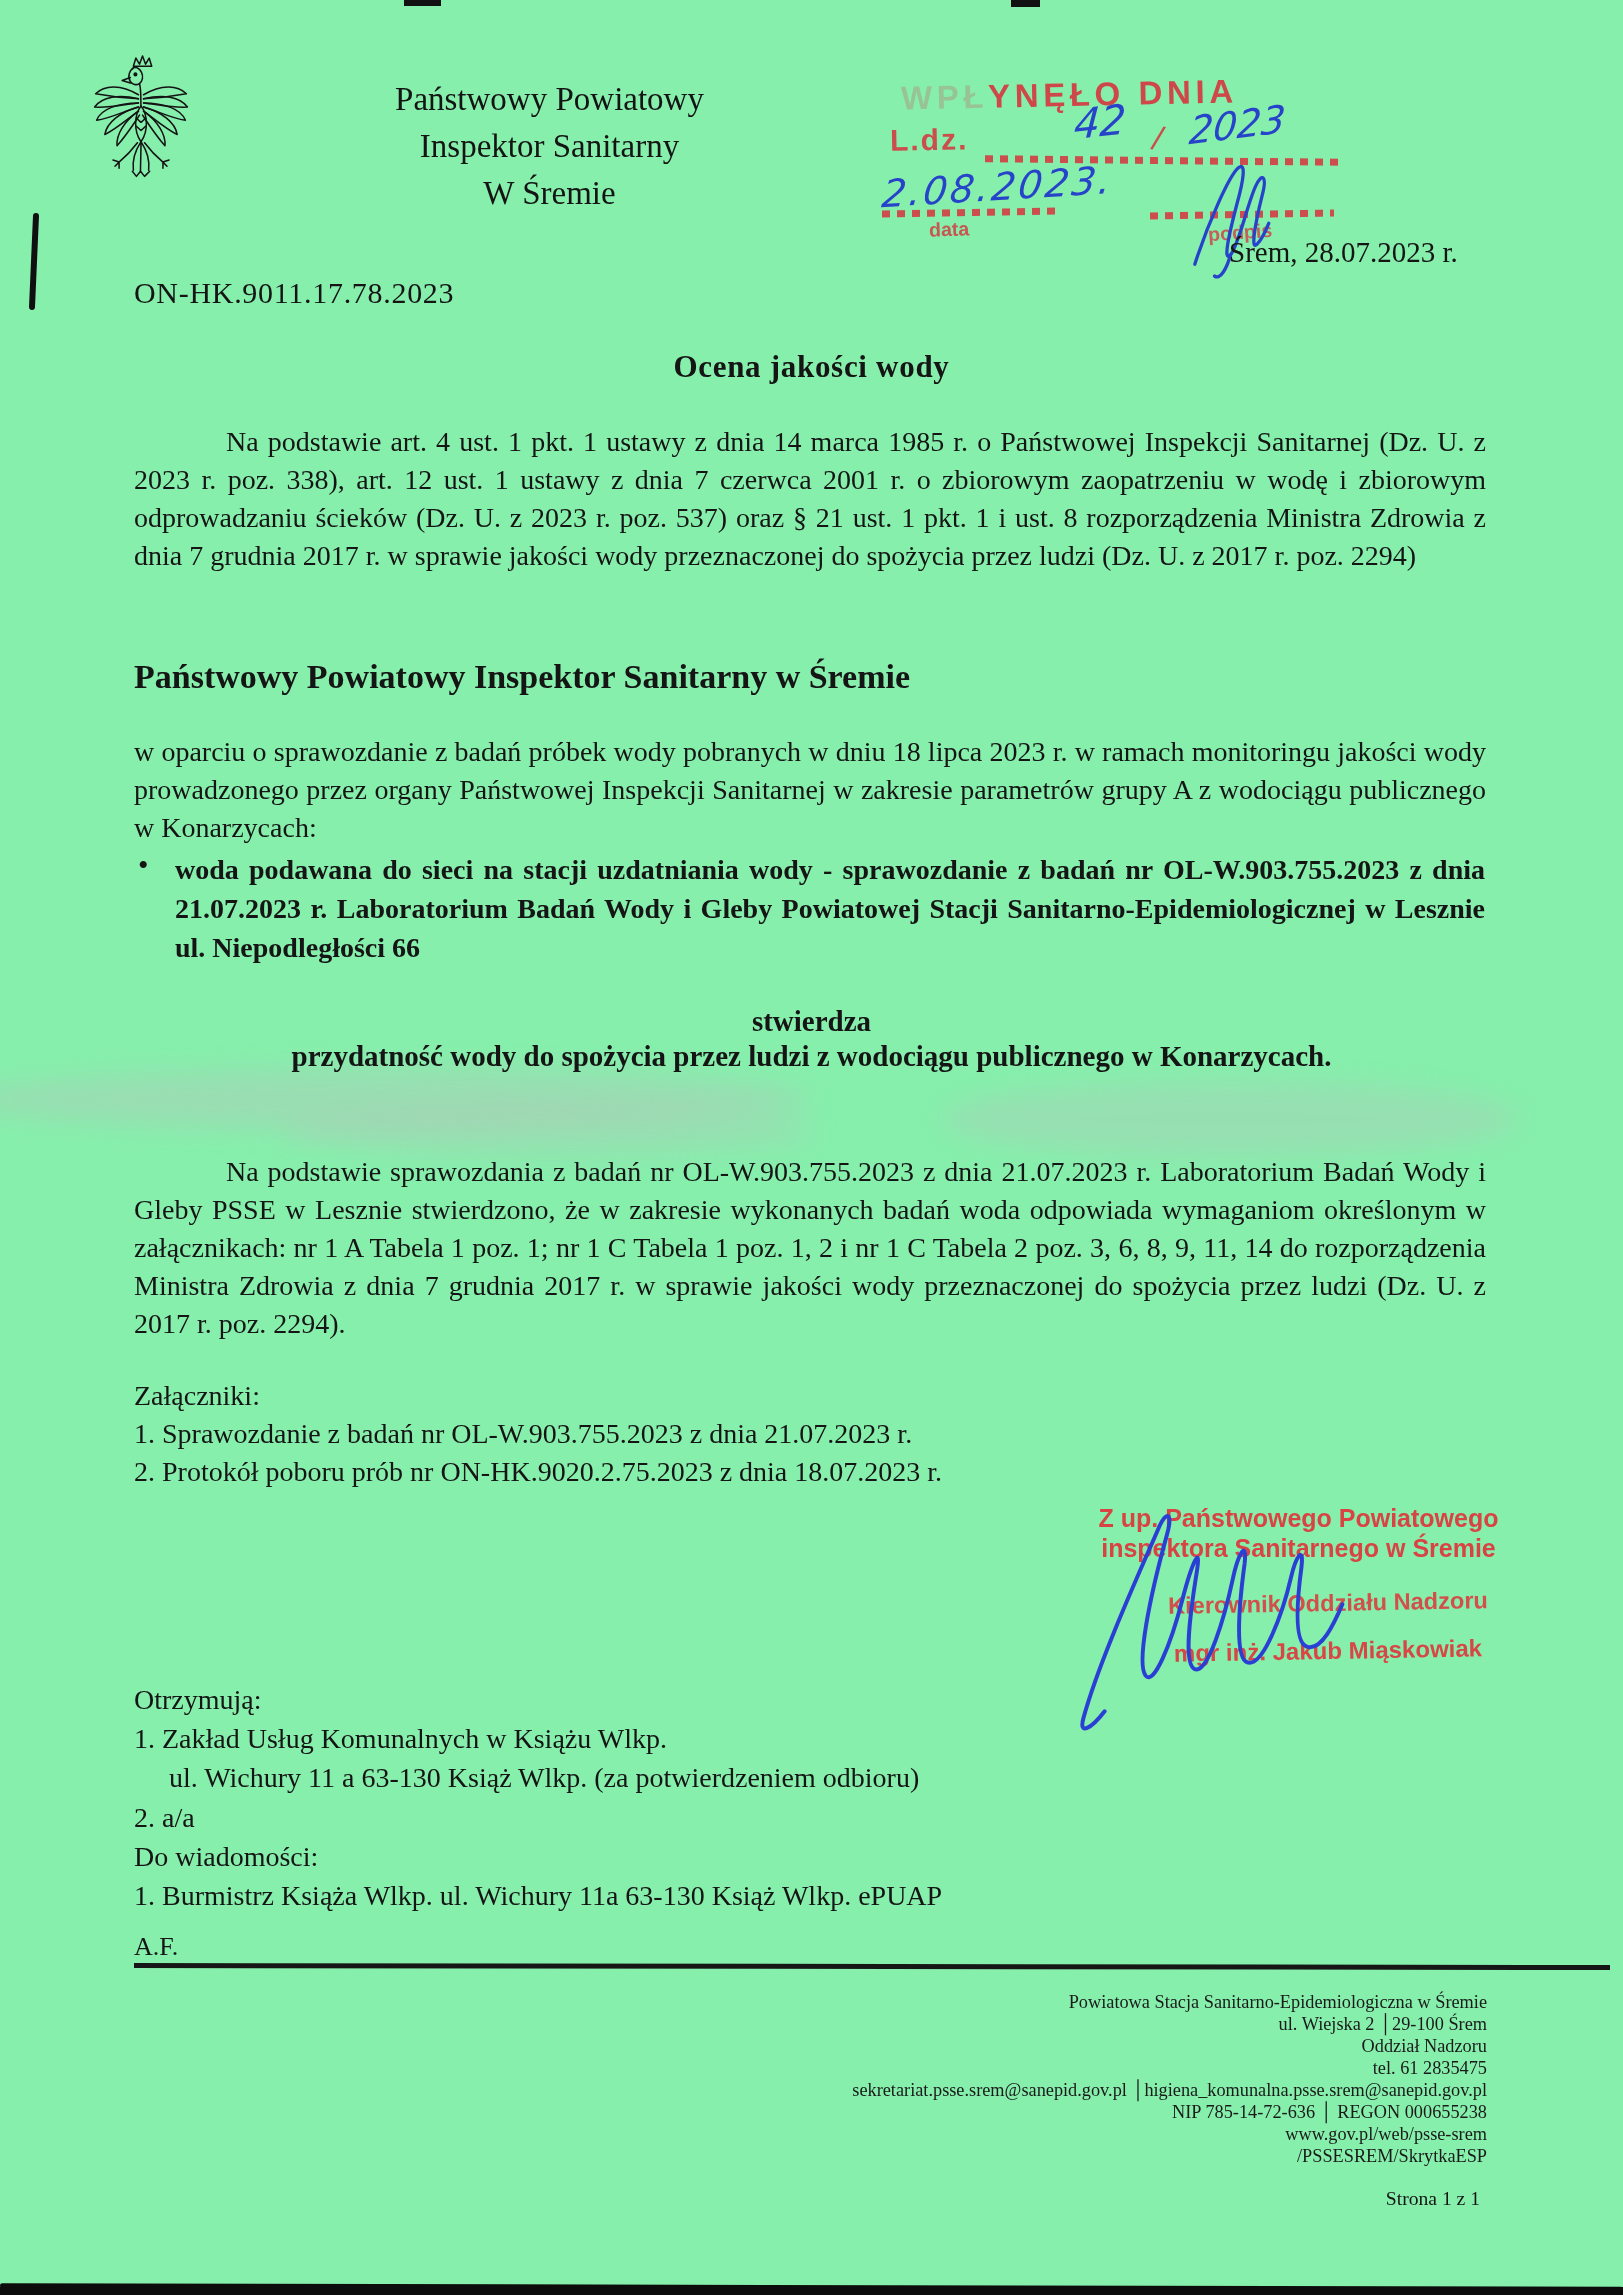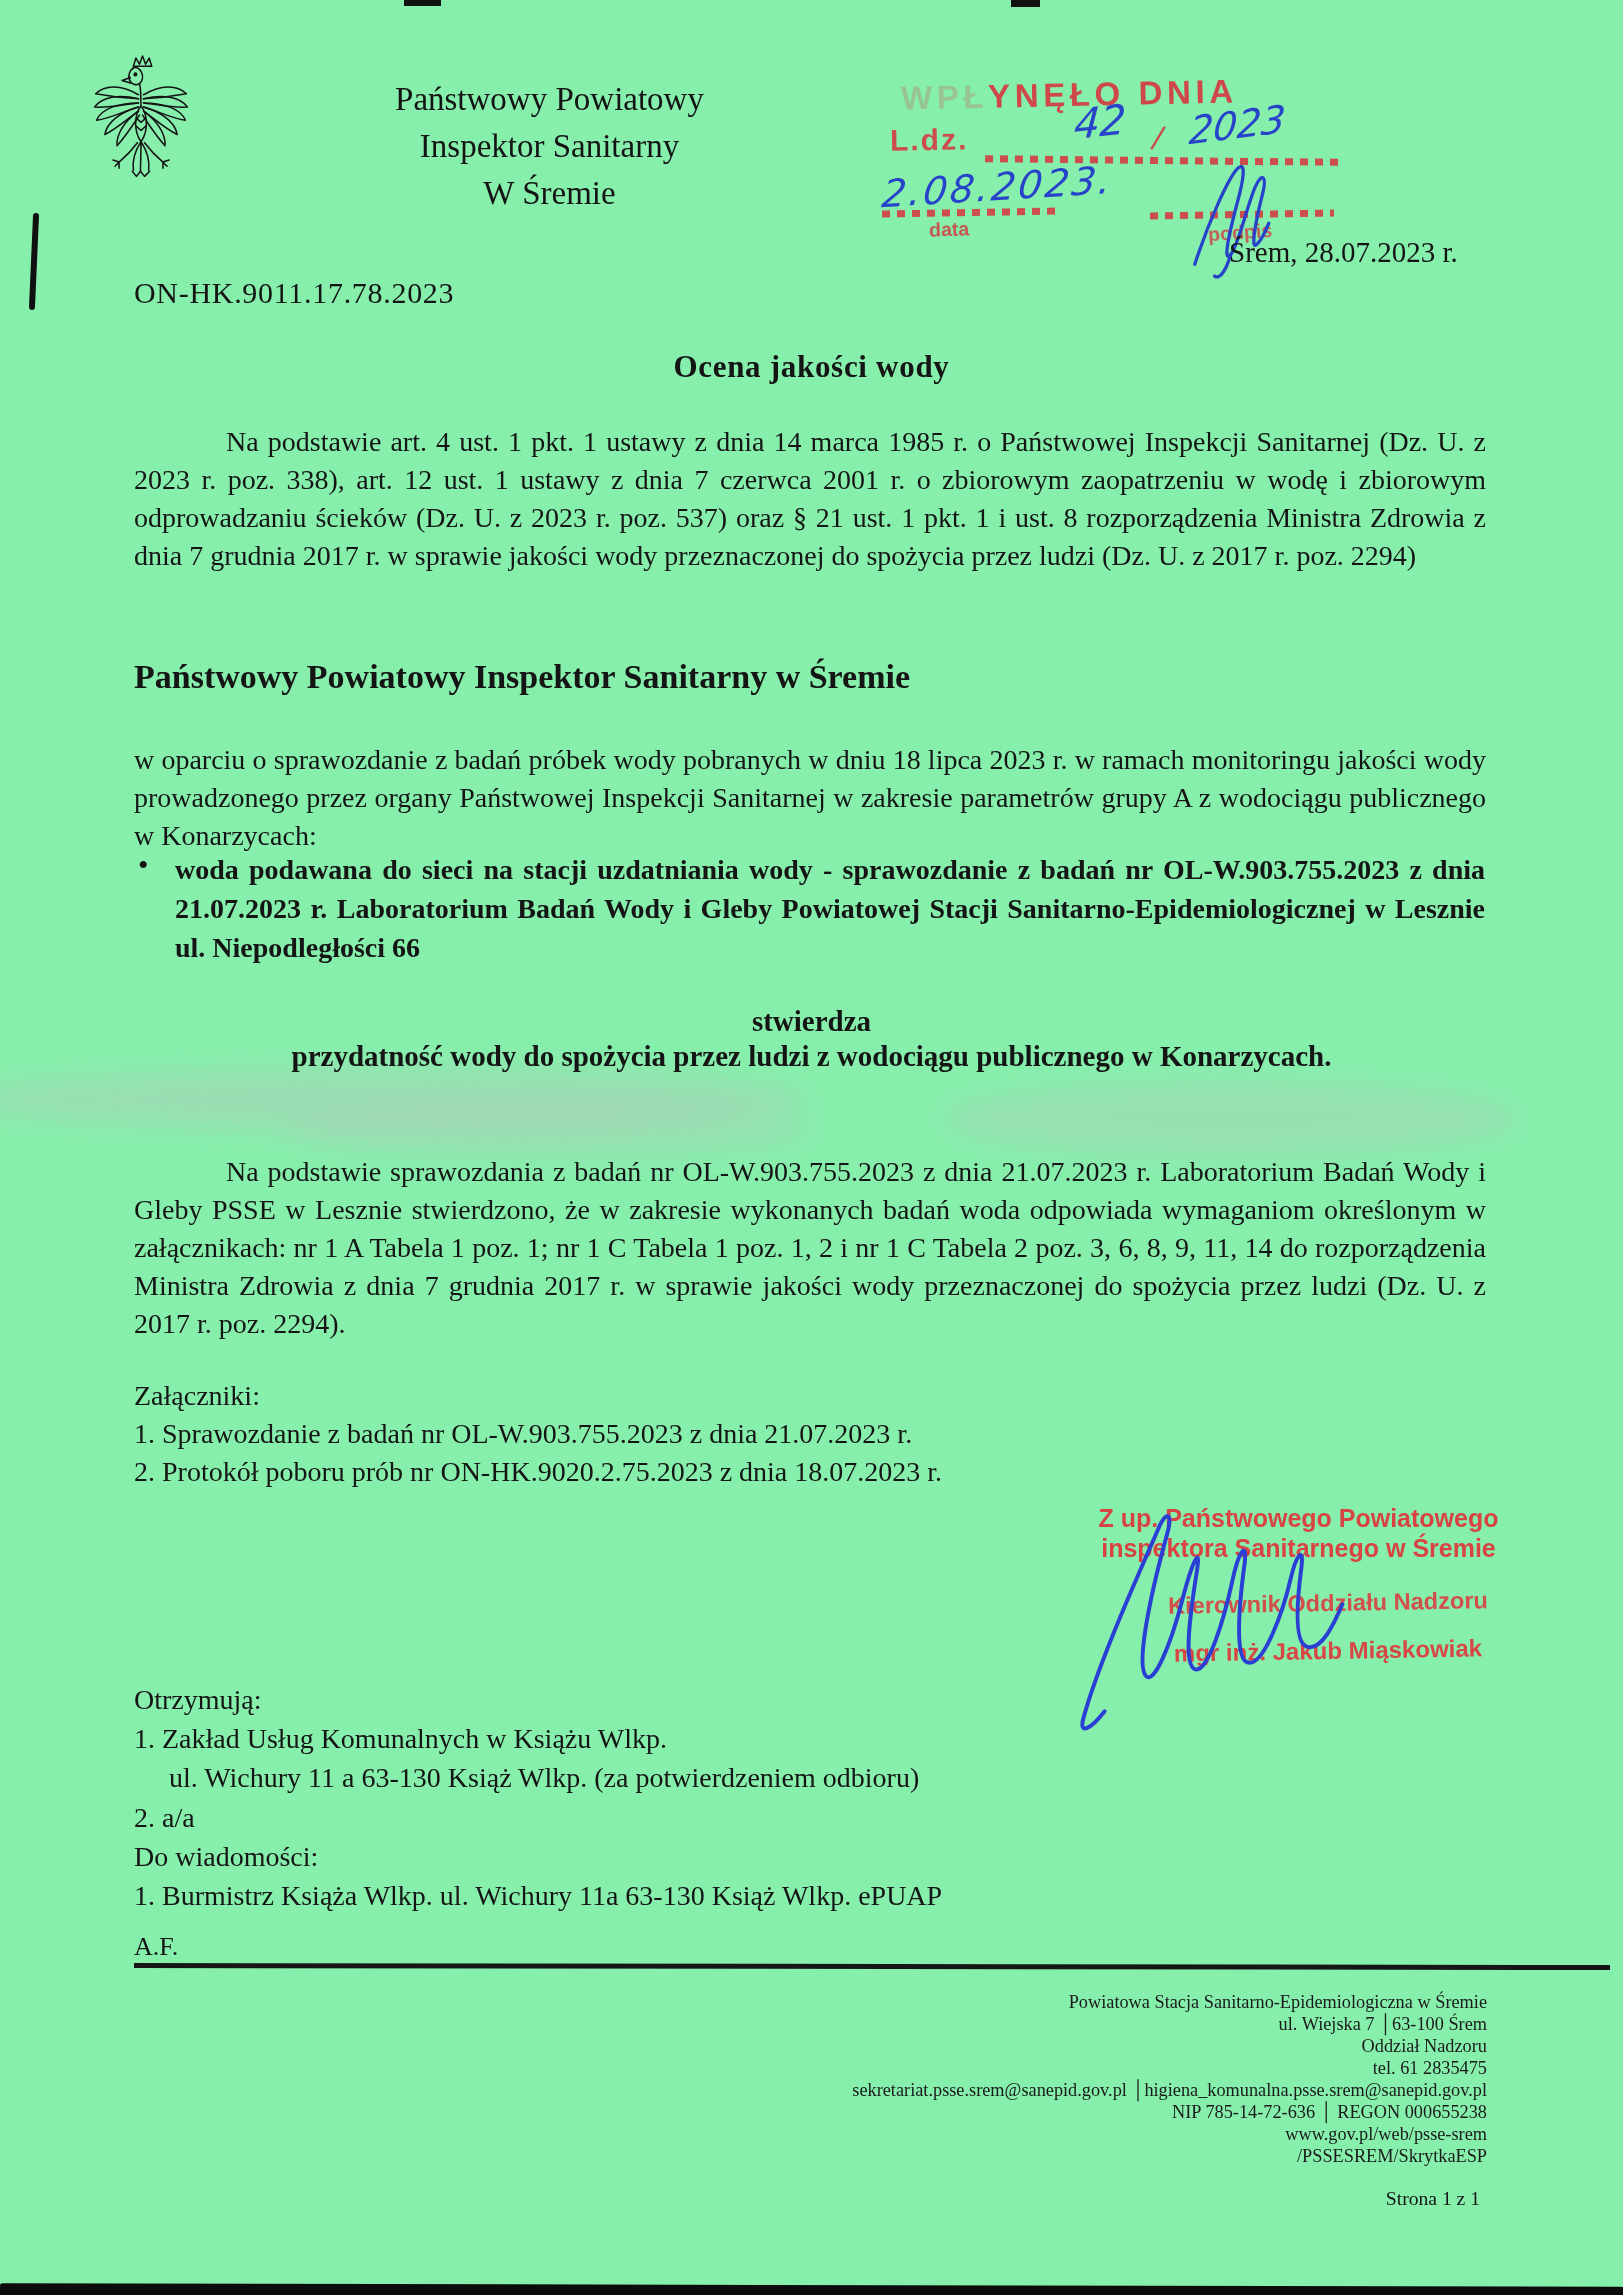--- a/index.html
+++ b/index.html
@@ -36,21 +36,21 @@
   .sig-small{left:1175px;top:156px;width:99px;height:128px;}
   
   .place-date{left:1229px;top:236px;font-size:29px;}
   .reference{left:134px;top:276px;font-size:30px;letter-spacing:0.7px;}
   .pen-stroke{left:31px;top:213px;width:5.9px;height:97px;background:#101010;border-radius:3.3px;transform:rotate(2.5deg);}
   
   .title{left:0;top:349px;width:1623px;text-align:center;font-size:31px;font-weight:bold;letter-spacing:0.7px;}
   .para{left:134px;width:1352px;font-size:28px;line-height:38px;text-align:justify;}
   .p1{top:423px;text-indent:92px;}
   .h2{left:134px;top:658px;font-size:34px;font-weight:bold;}
-  .p2{top:733px;margin-top:8px;}
+  .p2{top:733px;}
   .bullet-dot{left:138px;top:848px;font-size:30px;}
   .bullet-text{left:175px;top:850px;width:1310px;font-size:28px;line-height:39px;text-align:justify;font-weight:bold;}
   .stwierdza{left:0;top:1005px;width:1623px;text-align:center;font-size:29px;font-weight:bold;}
   .decision{left:0;top:1040px;width:1623px;text-align:center;font-size:29px;font-weight:bold;}
   .uzasadnienie{left:0;top:1111px;width:1623px;text-align:center;font-size:29px;font-weight:bold;letter-spacing:10.5px;}
   .p3{top:1153px;text-indent:92px;}
   .zal-h{left:134px;top:1380px;font-size:28px;}
   .att1{left:134px;top:1418px;font-size:28px;}
   .att2{left:134px;top:1456px;font-size:28px;}
   
@@ -194,21 +194,21 @@
   <div class="abs r1">1. Zakład Usług Komunalnych w Książu Wlkp.</div>
   <div class="abs r1b">ul. Wichury 11 a 63-130 Książ Wlkp. (za potwierdzeniem odbioru)</div>
   <div class="abs r2">2. a/a</div>
   <div class="abs dw">Do wiadomości:</div>
   <div class="abs cc1">1. Burmistrz Książa Wlkp. ul. Wichury 11a 63-130 Książ Wlkp. ePUAP</div>
   <div class="abs af">A.F.</div>
 
   <div class="abs hrule"></div>
   <div class="abs footer">
     <div>Powiatowa Stacja Sanitarno-Epidemiologiczna w Śremie</div>
-    <div>ul. Wiejska 7 │63-100 Śrem</div>
+    <div>ul. Wiejska 2 │29-100 Śrem</div>
     <div>Oddział Nadzoru</div>
     <div>tel. 61 2835475</div>
     <div>sekretariat.psse.srem@sanepid.gov.pl │higiena_komunalna.psse.srem@sanepid.gov.pl</div>
     <div>NIP 785-14-72-636 │ REGON 000655238</div>
     <div>www.gov.pl/web/psse-srem</div>
     <div>/PSSESREM/SkrytkaESP</div>
   </div>
   <div class="abs strona">Strona 1 z 1</div>
 
   <div class="abs bottom-bar"></div>

